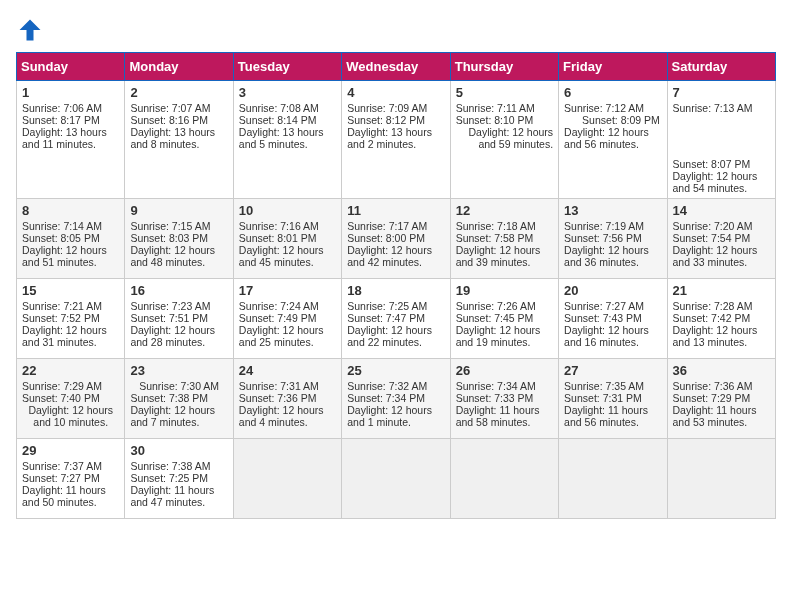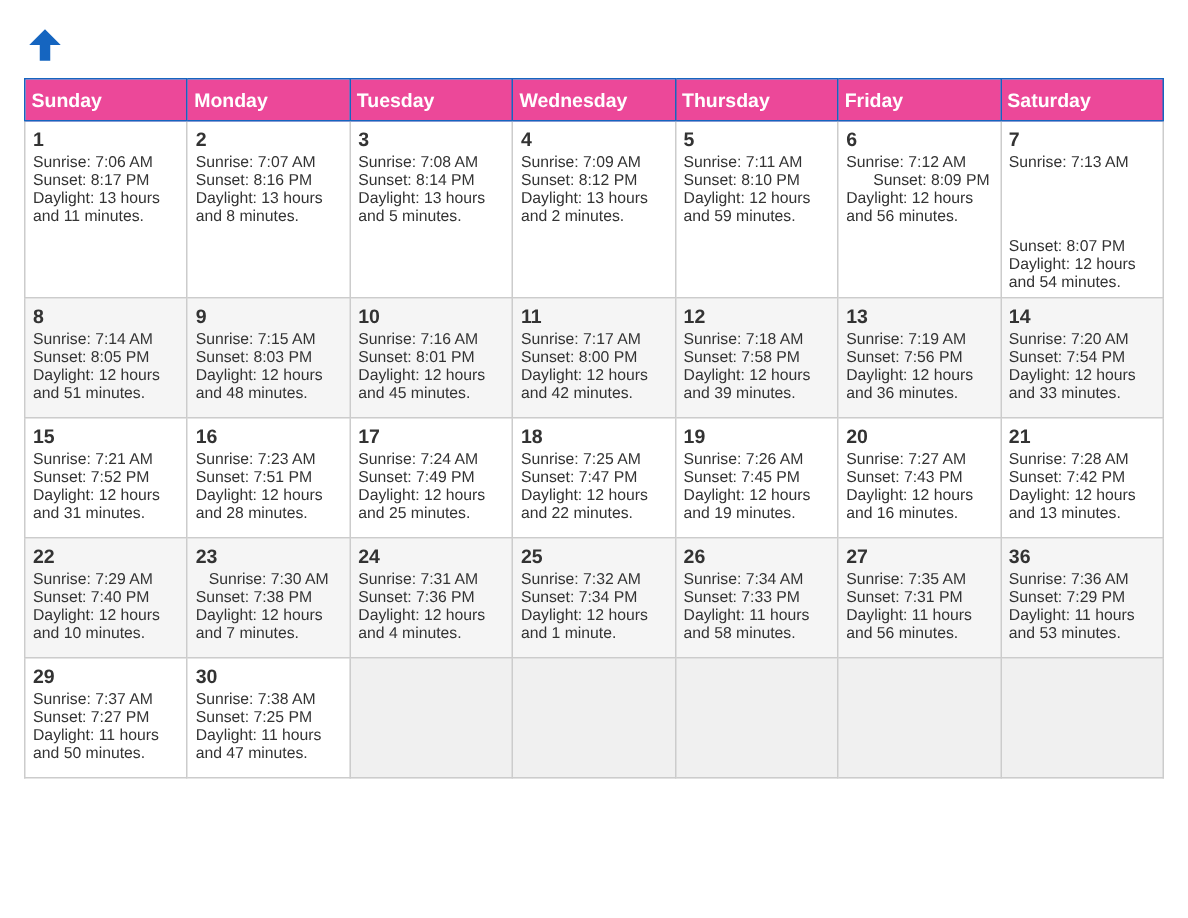--- a/index.html
+++ b/index.html
@@ -27,21 +27,21 @@
     }
     .title-block { text-align: right; }
     .month-title { font-size: 36px; font-weight: normal; color: #333; }
     .location-title { font-size: 16px; color: #555; }
     table {
       width: 100%;
       border-collapse: collapse;
       table-layout: fixed;
     }
     thead tr th {
-      background-color: #ec4899;
+      background-color: #be185d;
       color: white;
       font-size: 13px;
       font-weight: bold;
       padding: 6px 4px;
       text-align: left;
       border: 1px solid #1565C0;
     }
     tbody tr td {
       border: 1px solid #ccc;
       vertical-align: top;
@@ -124,21 +124,21 @@
         <td>
           <span class="day-num">4</span>
           <span style="display: block;">Sunrise: 7:09 AM</span>
           <span style="display: block;">Sunset: 8:12 PM</span>
           <span style="display: block;">Daylight: 13 hours and 2 minutes.</span>
         </td>
         <td>
           <span class="day-num">5</span>
           <span style="display: block;">Sunrise: 7:11 AM</span>
           <span style="display: block;">Sunset: 8:10 PM</span>
-          <span style="display: block;">Daylight: 12 hours and 59 minutes.</span>
+          <span style="display: block; text-align: right;">Daylight: 12 hours and 59 minutes.</span>
         </td>
         <td>
           <span class="day-num">6</span>
           <span style="display: block;">Sunrise: 7:12 AM</span>
           <span style="display: block; margin-left: 18px;">Sunset: 8:09 PM</span>
           <span style="display: block;">Daylight: 12 hours and 56 minutes.</span>
         </td>
         <td>
           <span class="day-num">7</span>
           <span style="display: block;">Sunrise: 7:13 AM</span>
@@ -232,21 +232,21 @@
           <span style="display: block;">Sunrise: 7:28 AM</span>
           <span style="display: block;">Sunset: 7:42 PM</span>
           <span style="display: block;">Daylight: 12 hours and 13 minutes.</span>
         </td>
       </tr>
       <tr>
         <td>
           <span class="day-num">22</span>
           <span style="display: block;">Sunrise: 7:29 AM</span>
           <span style="display: block;">Sunset: 7:40 PM</span>
-          <span style="display: block;">Daylight: 12 hours and 10 minutes.</span>
+          <span style="display: block; text-align: center;">Daylight: 12 hours and 10 minutes.</span>
         </td>
         <td>
           <span class="day-num">23</span>
           <span style="display: block; text-align: center;">Sunrise: 7:30 AM</span>
           <span style="display: block;">Sunset: 7:38 PM</span>
           <span style="display: block;">Daylight: 12 hours and 7 minutes.</span>
         </td>
         <td>
           <span class="day-num">24</span>
           <span style="display: block;">Sunrise: 7:31 AM</span>

